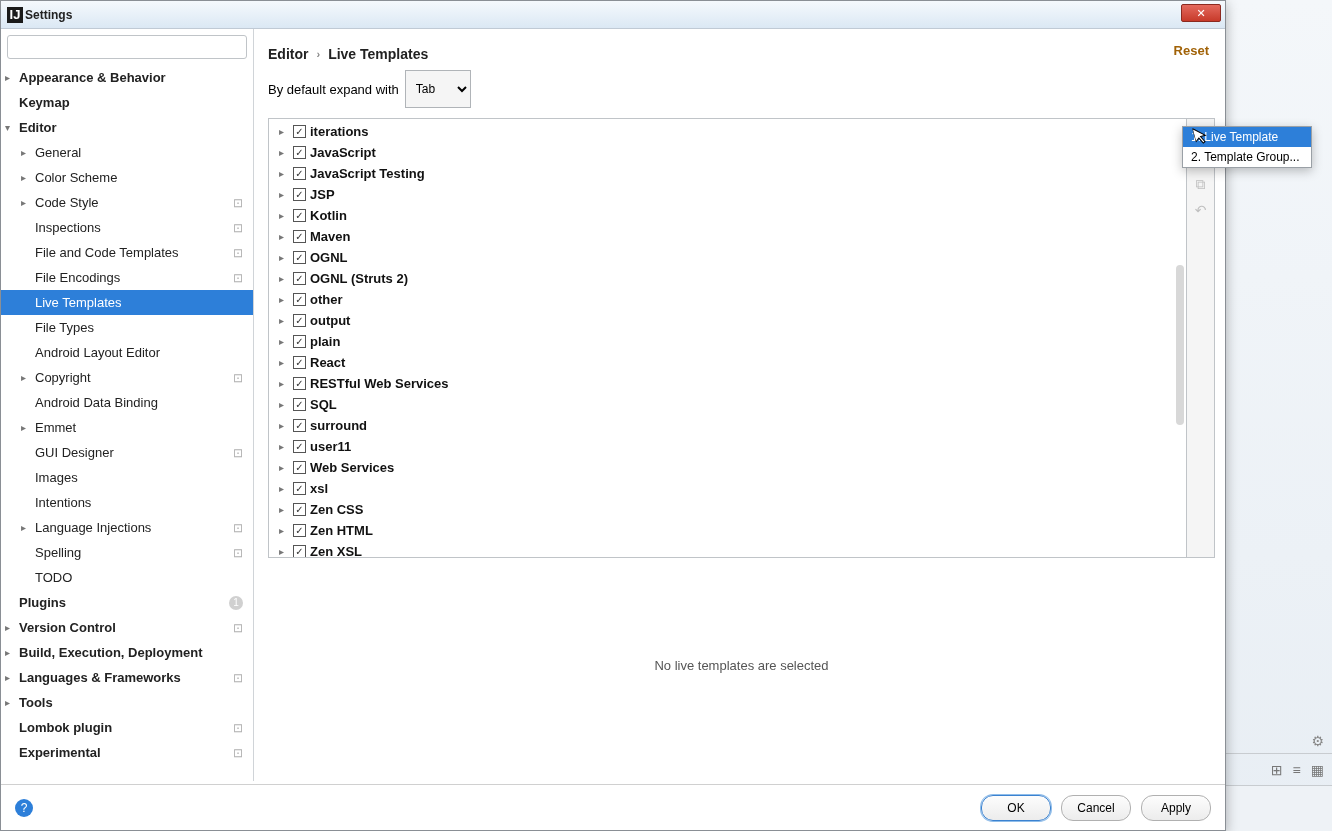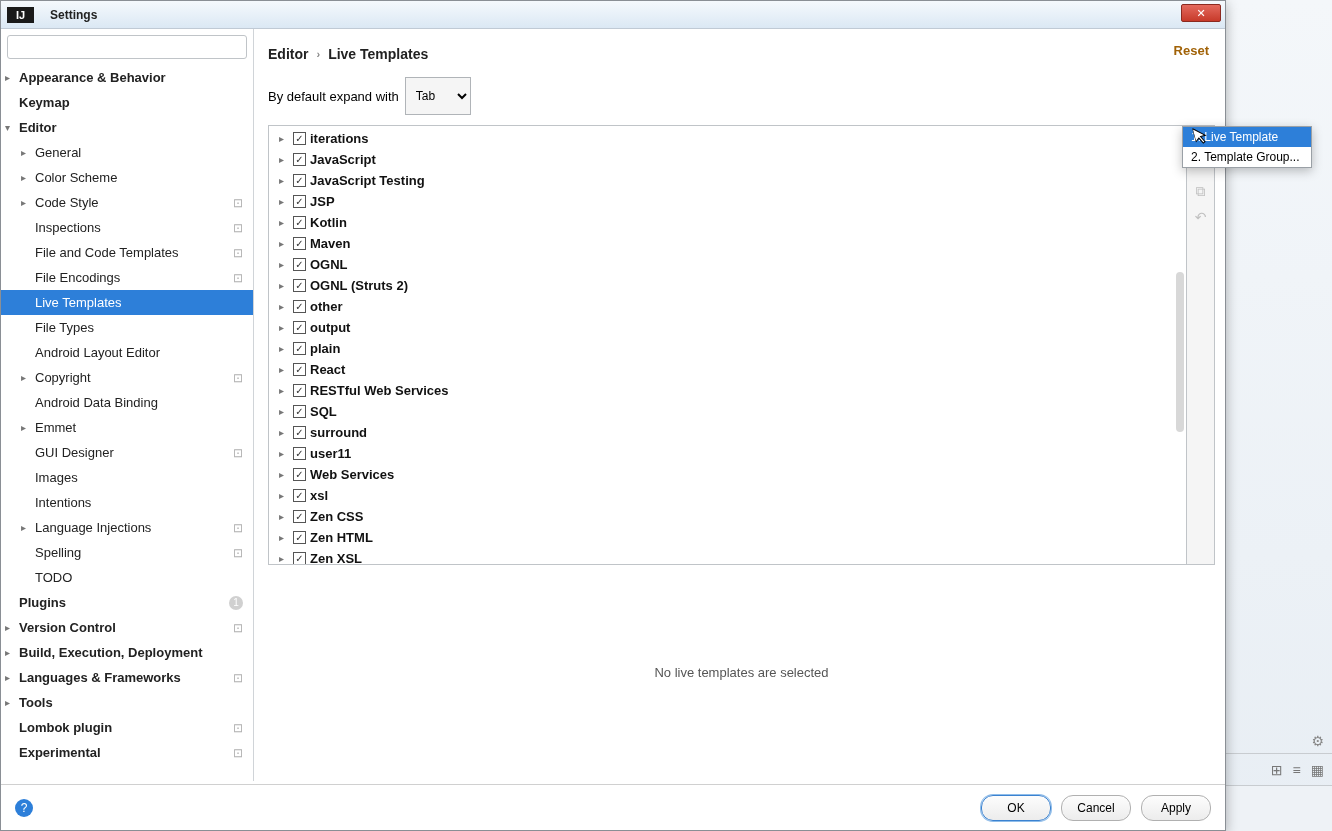--- a/index.html
+++ b/index.html
@@ -15,23 +15,23 @@
   background: #fff; border: 1px solid #8a8f95;
   box-shadow: 0 3px 12px rgba(0,0,0,0.3);
 }
 
 .titlebar {
   height: 28px; background: linear-gradient(#f5f9fd, #dbe8f4);
   border-bottom: 1px solid #c0cad5; display: flex; align-items: center;
   padding-left: 6px; position: relative;
 }
 .titlebar-icon {
-  width: 27px; height: 16px; background: #1a1a1a; display: inline-flex;
+  width: 16px; height: 16px; background: #1a1a1a; display: inline-flex;
   align-items: center; justify-content: center; color: #fff;
-  font-size: 11px; font-weight: bold; margin-right: 16px;
+  font-size: 13px; font-weight: bold; margin-right: 2px;
 }
 .titlebar-text { font-size: 12px; color: #222; font-weight: bold; }
 .close-btn {
   position: absolute; right: 4px; top: 3px; width: 40px; height: 18px;
   background: linear-gradient(#e46a5e, #c73a2a); border: 1px solid #8b2a20;
   border-radius: 2px; display: flex; align-items: center; justify-content: center;
   color: #fff; font-size: 11px; cursor: pointer;
 }
 
 .dialog-body { display: flex; height: 752px; }
@@ -63,21 +63,21 @@
   position:absolute; right:10px; width:14px; height:14px; border-radius:50%;
   background:#d0d0d0; color:#fff; font-size:10px; display:flex;
   align-items:center; justify-content:center;
 }
 .bold { font-weight: 600; }
 
 .main { flex: 1; display: flex; flex-direction: column; padding: 12px 10px 0 14px; position: relative;}
 .breadcrumb { display: flex; align-items: center; height: 26px; font-size: 14px; font-weight:600; color:#222;}
 .breadcrumb .sep { margin: 0 8px; color: #888; font-size: 11px; }
 .reset-link { position: absolute; right: 16px; top: 14px; color: #a16207; font-size: 13px; font-weight:600; cursor:pointer;}
-.expand-row { display:flex; align-items:center; margin-top: 10px; font-size:13px; }
+.expand-row { display:flex; align-items:center; margin-top: 3px; font-size:13px; }
 .expand-row select { margin-left:6px; height:38px; font-size:12px; border:1px solid #b0b4b8; background:#f5f5f5; padding:0 18px 0 6px;}
 
 .content-area { display:flex; margin-top: 10px; height: 440px; }
 .template-tree {
   flex:1; border:1px solid #c0c4c8; background:#fff; overflow-y:auto;
   font-size:13px; color:#111; padding: 2px 0; position:relative;
 }
 .tt-item { display:flex; align-items:center; height:21px; padding-left:10px; cursor:pointer;}
 .tt-expand { width:12px; color:#777; font-size:10px; margin-right:2px;}
 .tt-check {

